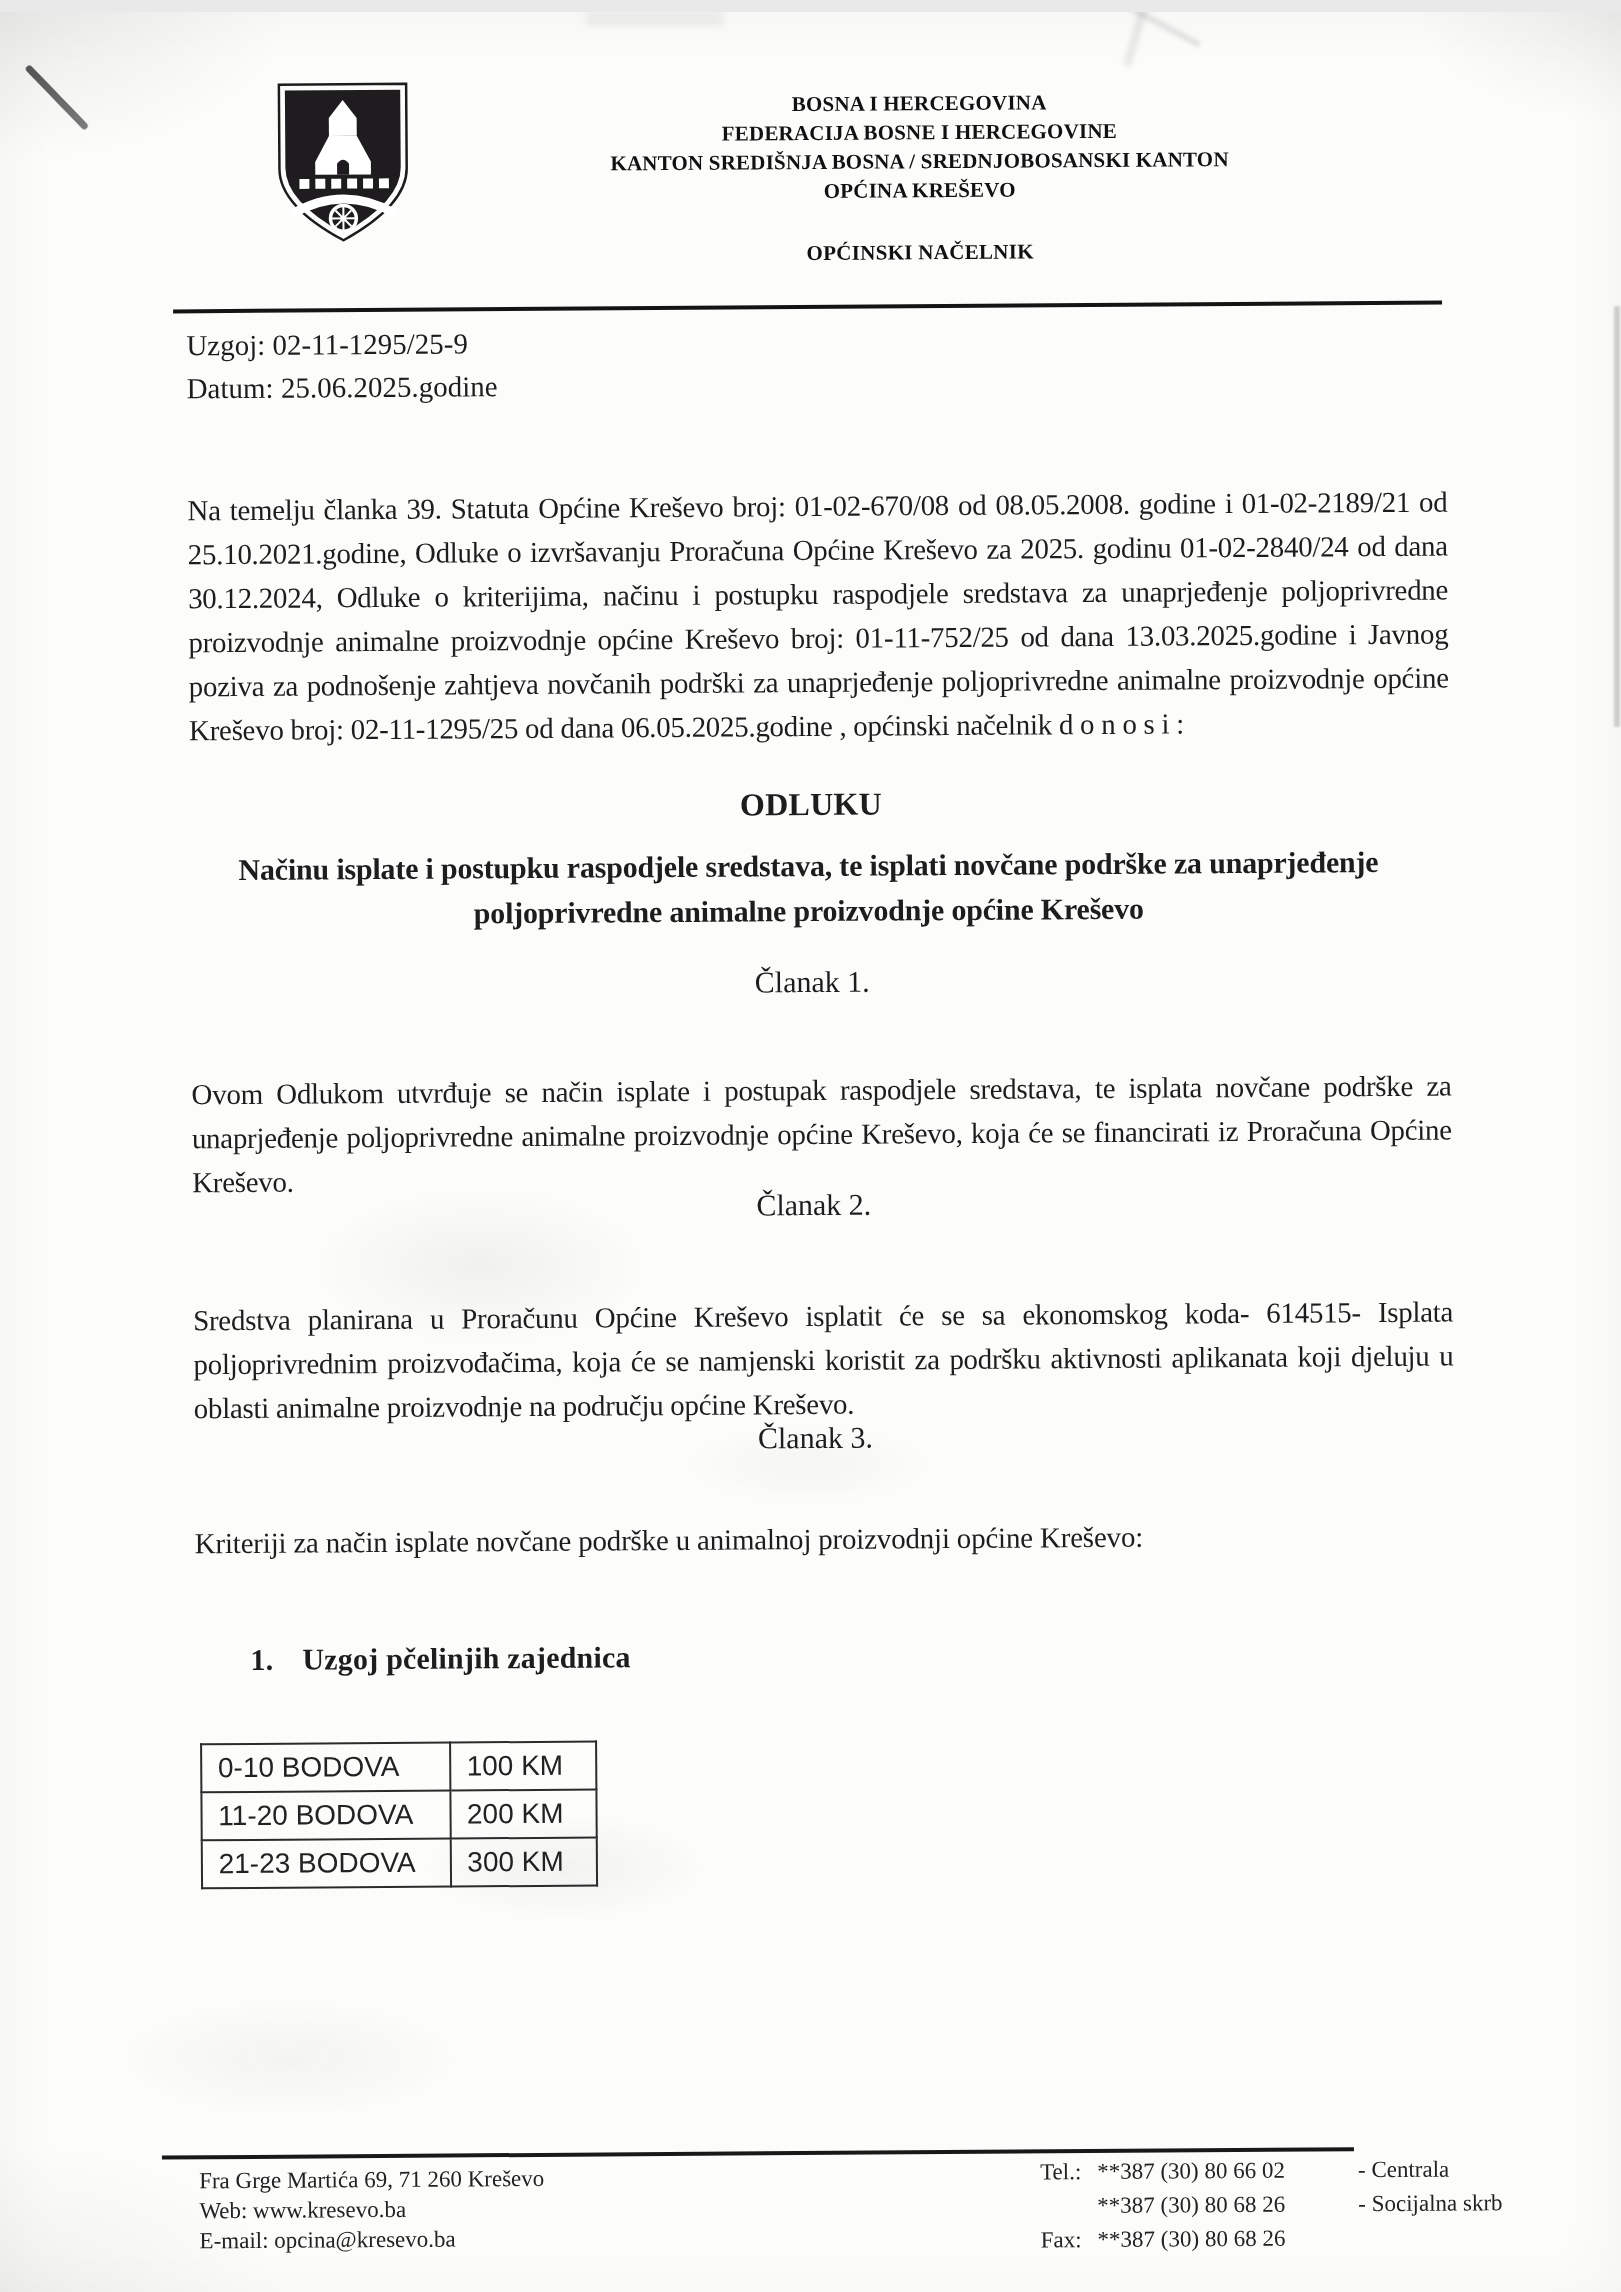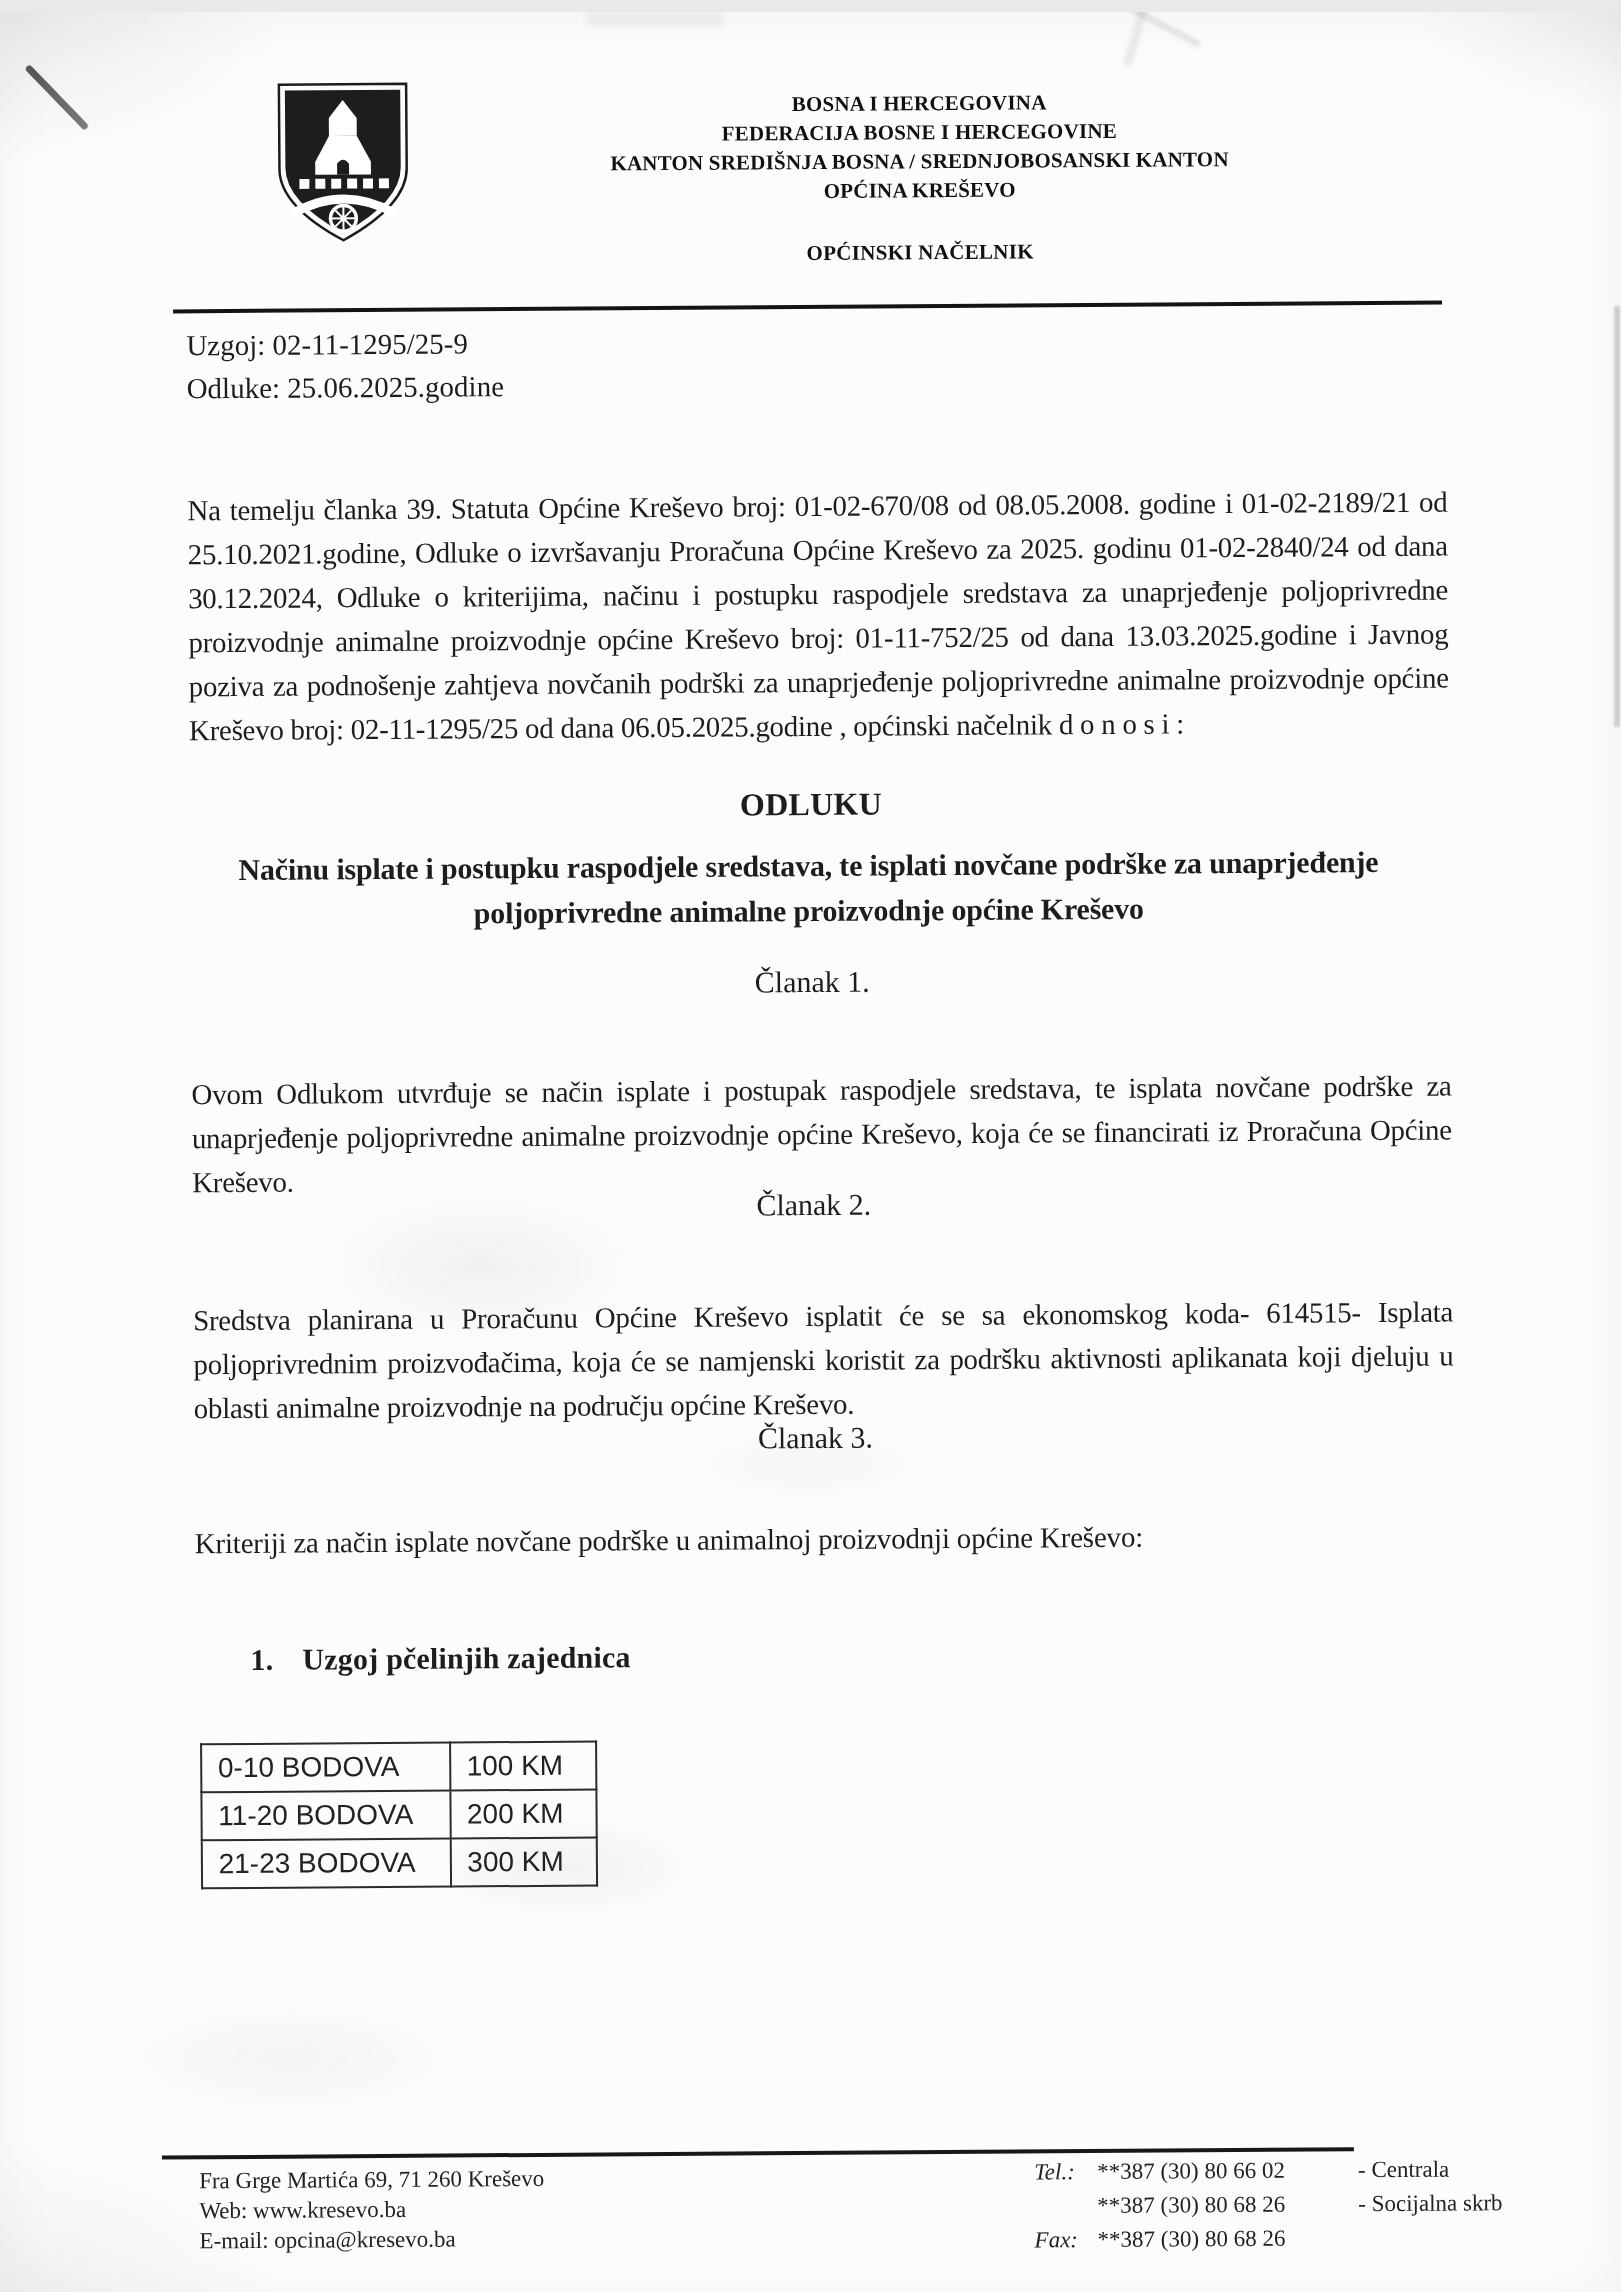--- a/index.html
+++ b/index.html
@@ -68,21 +68,21 @@
     font-family:"Liberation Sans", sans-serif;font-size:28px;color:#222;}
   .bodova-table td{border:2.9px solid #2b2b2b;height:46px;padding:0 0 0 15.7px;vertical-align:middle;}
   .bodova-table td.points{width:231px;}
   .bodova-table td.amount{width:129px;}
 
   
   .rule-bottom{position:absolute;left:155px;top:2139px;width:1192px;height:3.9px;background:#181818;}
   .footer-left{position:absolute;left:192px;top:2150px;font-size:23px;line-height:30px;color:#222;}
   .footer-right{position:absolute;left:1027px;top:2145px;font-size:23px;line-height:34px;color:#222;}
   .frow{display:grid;grid-template-columns:63px 257px auto;}
-  .flabel{text-align:left;padding-right:9.8px;font-style:italic;}
+  .flabel{text-align:center;padding-right:9.8px;}
   .fdesc{padding-left:3.9px;}
 </style>
 </head>
 <body>
 
 <div class="page">
 
   <div class="pen-mark"></div>
   <div class="crease-a"></div>
   <div class="crease-b"></div>
@@ -124,21 +124,21 @@
       <div>BOSNA I HERCEGOVINA</div>
       <div>FEDERACIJA BOSNE I HERCEGOVINE</div>
       <div>KANTON SREDIŠNJA BOSNA / SREDNJOBOSANSKI KANTON</div>
       <div>OPĆINA KREŠEVO</div>
     </div>
     <div class="office">OPĆINSKI NAČELNIK</div>
     <div class="rule-top"></div>
 
     <div class="meta">
       <div><span>Uzgoj:</span> <span>02-11-1295/25-9</span></div>
-      <div><span>Odluke:</span> <span>25.06.2025.godine</span></div>
+      <div><span>Datum:</span> <span>25.06.2025.godine</span></div>
     </div>
 
     <p class="preamble body-text">Na temelju članka 39. Statuta Općine Kreševo broj: 01-02-670/08 od 08.05.2008. godine i 01-02-2189/21 od 25.10.2021.godine, Odluke o izvršavanju Proračuna Općine Kreševo za 2025. godinu 01-02-2840/24 od dana 30.12.2024, Odluke o kriterijima, načinu i postupku raspodjele sredstava za unaprjeđenje poljoprivredne proizvodnje animalne proizvodnje općine Kreševo broj: 01-11-752/25 od dana 13.03.2025.godine i Javnog poziva za podnošenje zahtjeva novčanih podrški za unaprjeđenje poljoprivredne animalne proizvodnje općine Kreševo broj: 02-11-1295/25 od dana 06.05.2025.godine , općinski načelnik d o n o s i :</p>
 
     <div class="title">ODLUKU</div>
     <div class="subtitle">Načinu isplate i postupku raspodjele sredstava, te isplati novčane podrške  za unaprjeđenje poljoprivredne animalne proizvodnje općine Kreševo</div>
 
     <div class="clanak c1">Članak 1.</div>
     <p class="p1 body-text">Ovom Odlukom utvrđuje se način isplate i postupak raspodjele sredstava, te isplata novčane podrške  za unaprjeđenje poljoprivredne animalne proizvodnje općine Kreševo, koja će se financirati iz Proračuna Općine Kreševo.</p>
 

